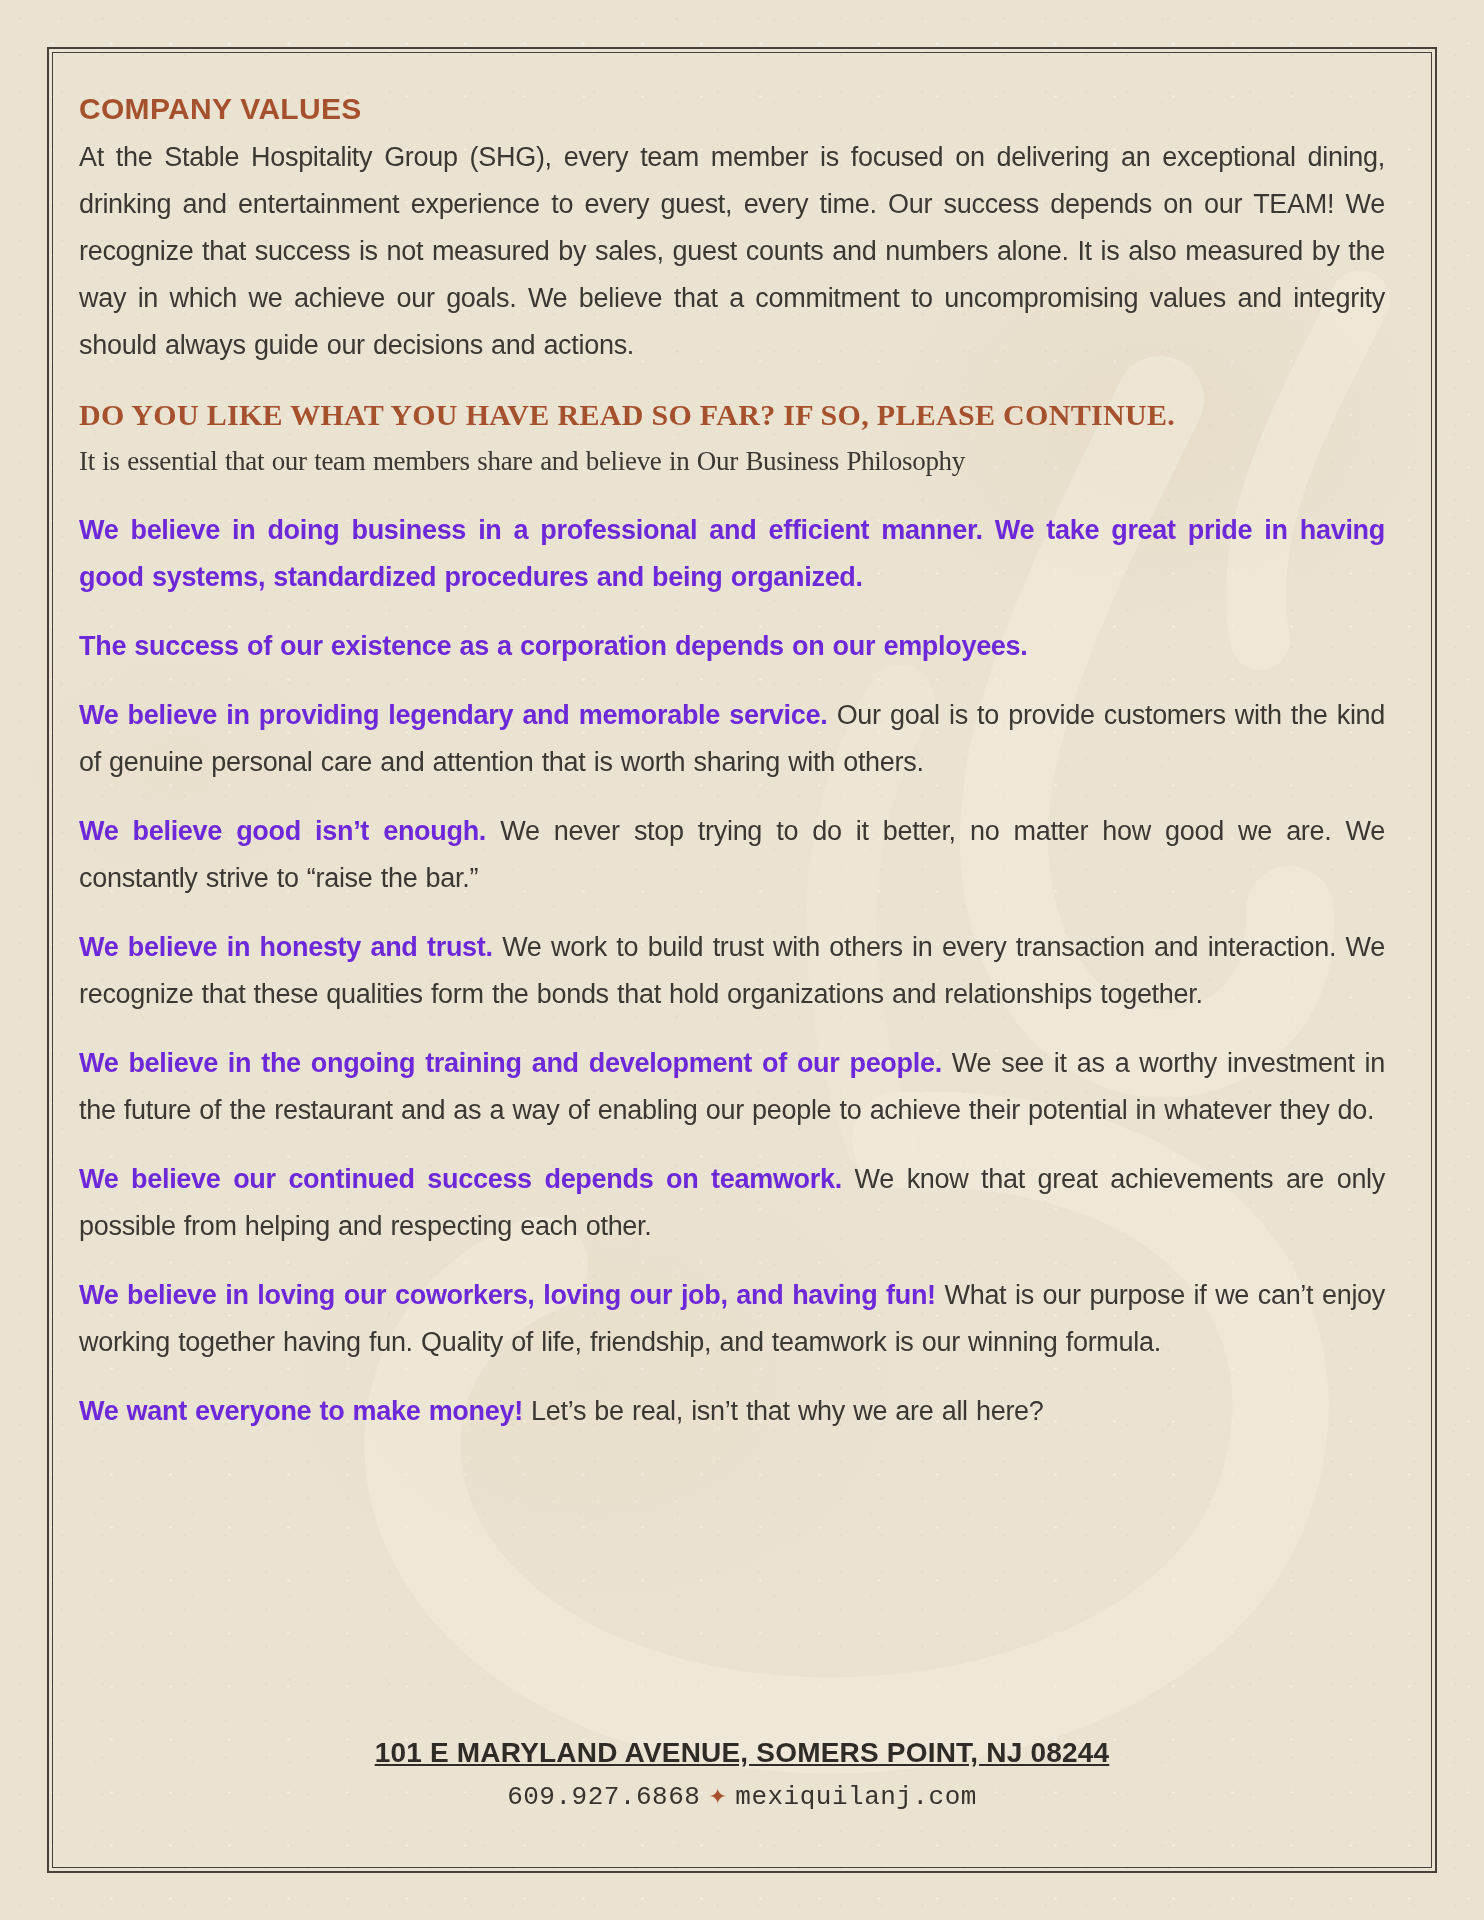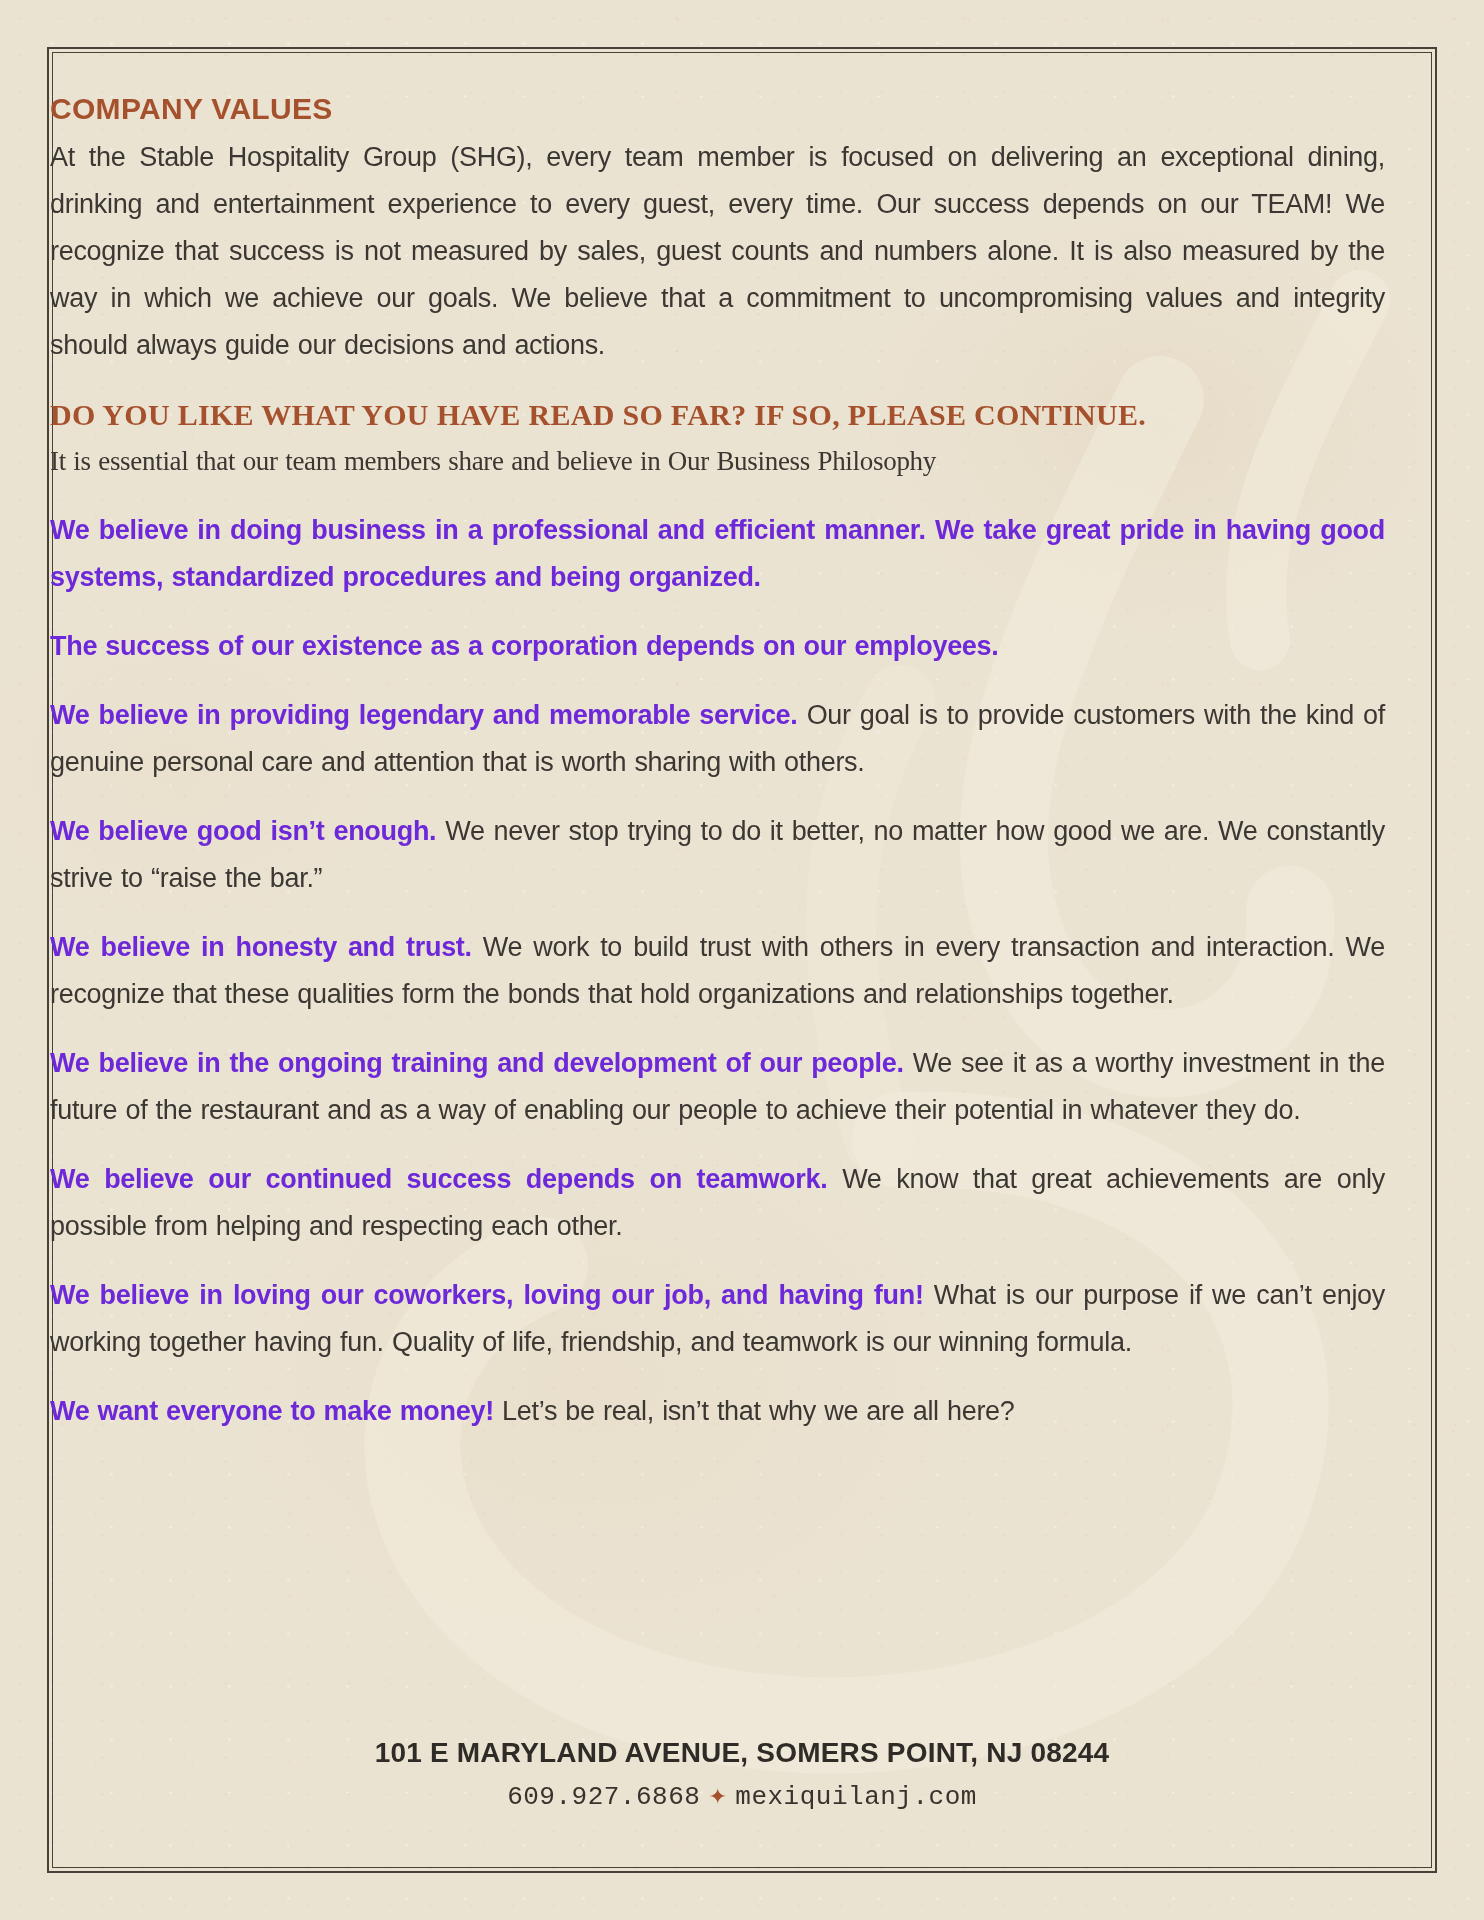--- a/index.html
+++ b/index.html
@@ -40,21 +40,21 @@
     pointer-events: none;
   }
   .frame::after {
     content: "";
     position: absolute; inset: 3px;
     border: 1px solid #47413a;
   }
 
   .content {
     position: absolute; inset: 0;
-    padding: 90px 99px 0 50px;
+    padding: 90px 99px 0 79px;
   }
 
   .doc-title, .section-heading {
     color: #a6512d;
     font-size: 30px;
     font-weight: 700;
     letter-spacing: 0.3px;
   }
   .doc-title { line-height: 38px; margin-bottom: 6px; }
   .section-heading { line-height: 47px; }
@@ -72,21 +72,21 @@
   .section-block .para { margin-bottom: 0; }
   .lead { color: #6d28d9; font-weight: 700; }
   .rest { color: #3b3732; }
 
   .footer {
     position: absolute; top: 1736px; left: 0; right: 0;
     text-align: center;
   }
   .footer-address {
     font-size: 28px; font-weight: 700; letter-spacing: 0.2px;
-    line-height: 34px; color: #2f2b26;
+    line-height: 34px; color: #2f2b26; text-decoration: underline;
   }
   .footer-contact {
     margin-top: 11px;
     font-family: "Liberation Mono", "DejaVu Sans Mono", monospace;
     font-size: 26px; line-height: 32px; color: #38332c;
     letter-spacing: 0.5px;
   }
   .sep-star {
     font-family: "DejaVu Sans", sans-serif;
     color: #a6512d; font-size: 22px; padding: 0 8px;

